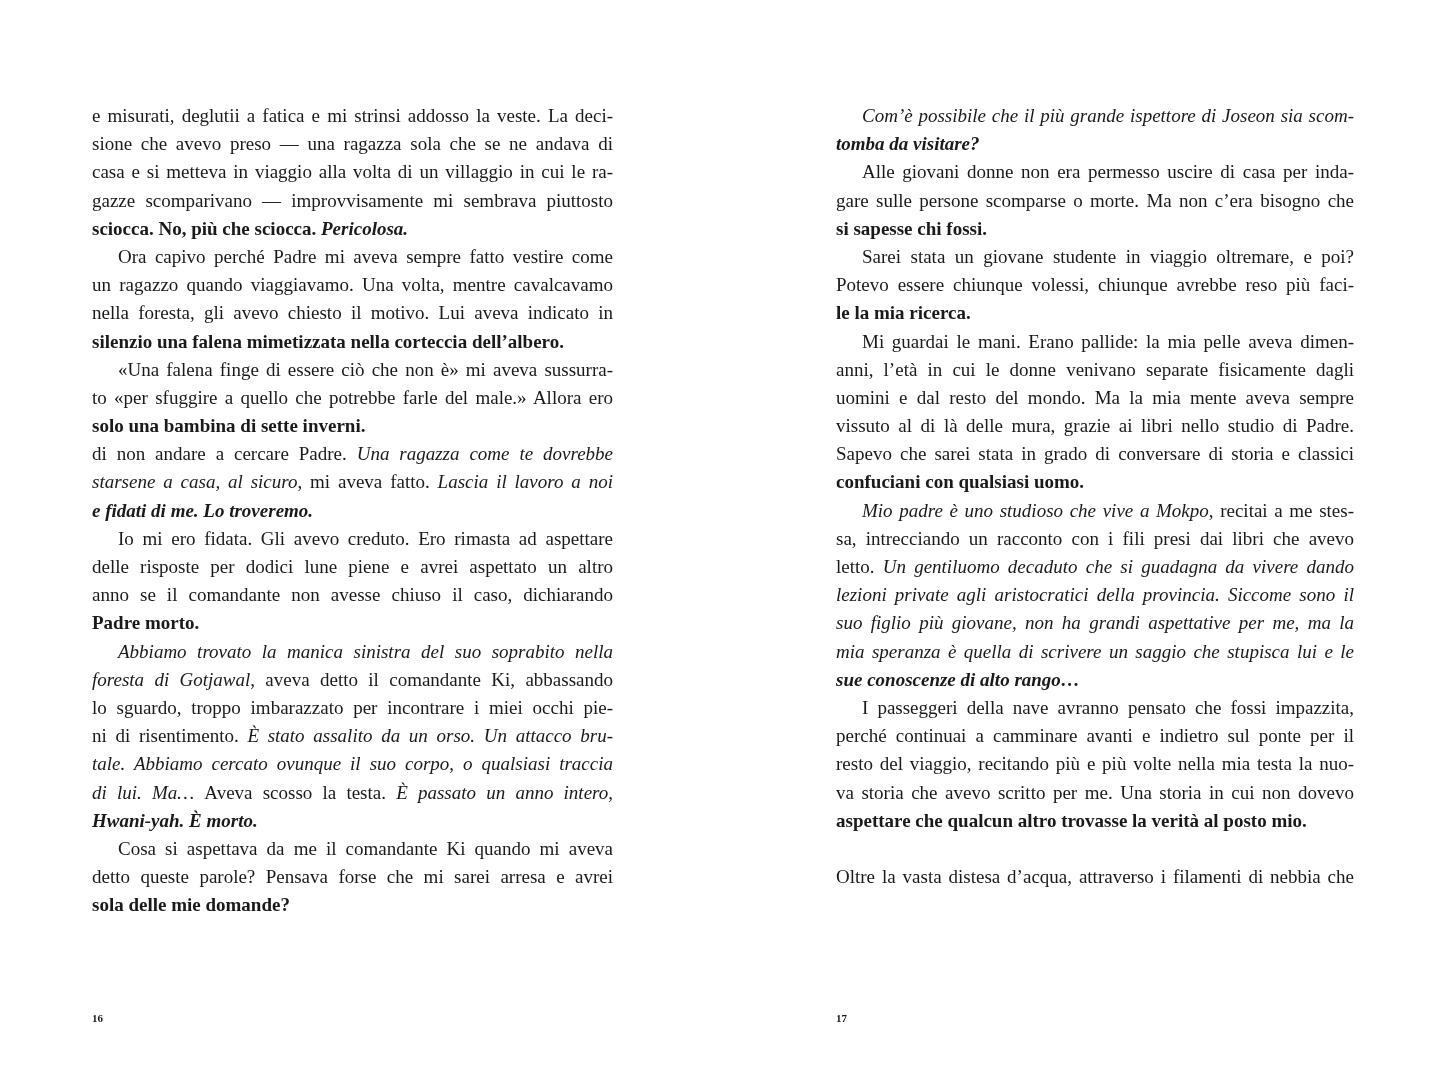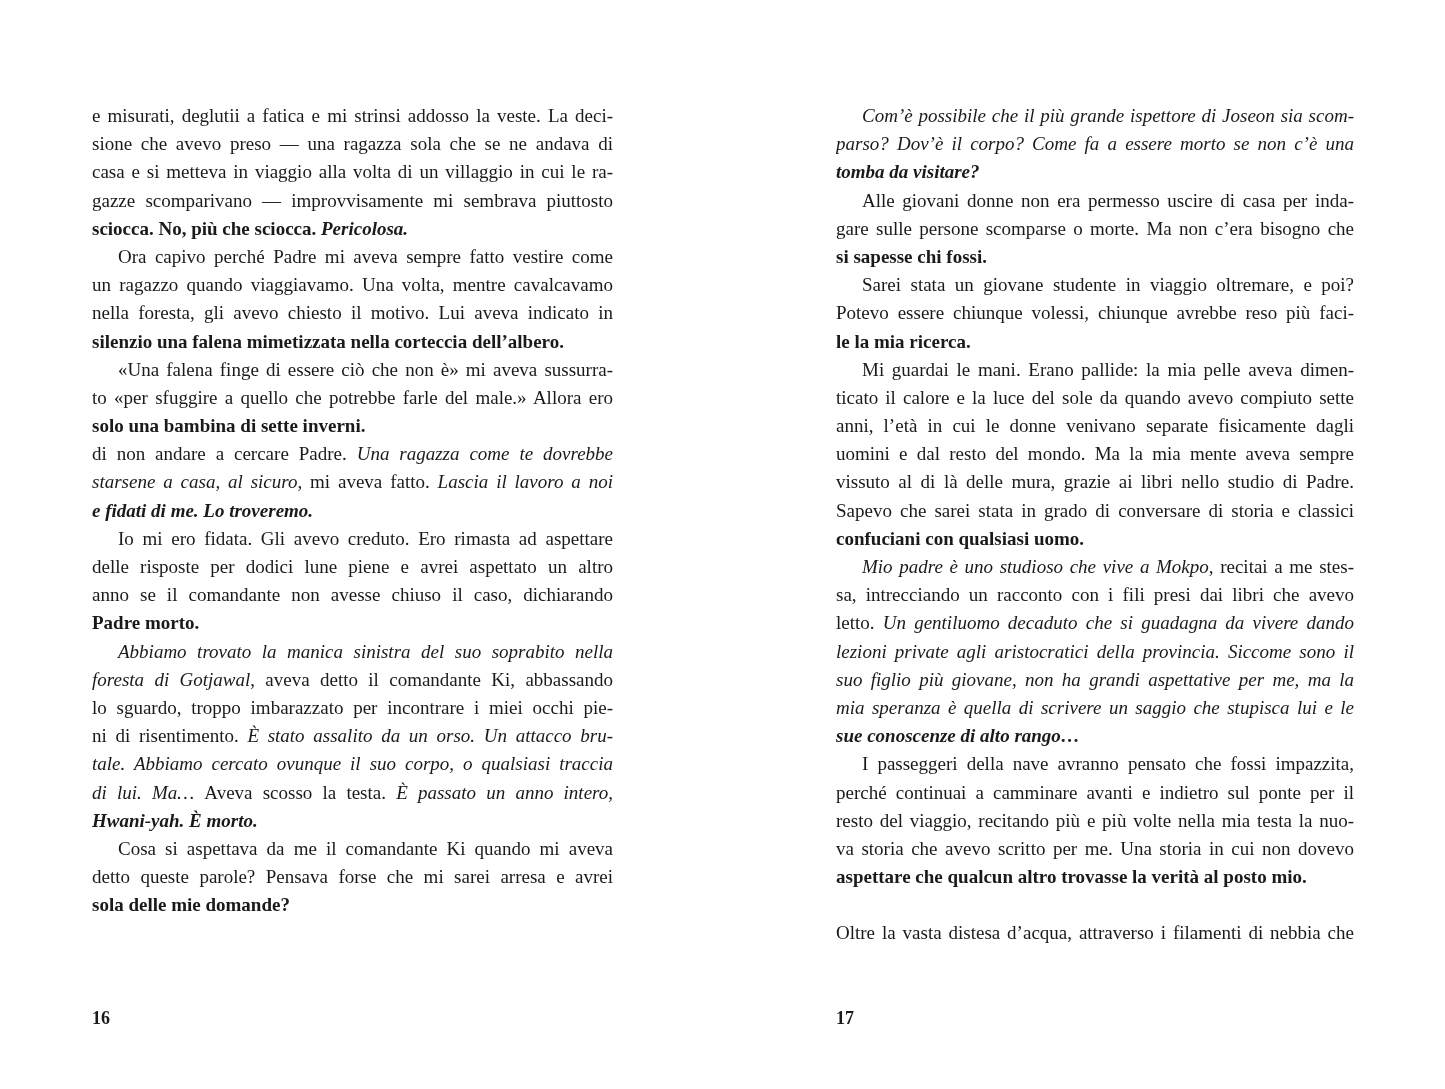--- a/index.html
+++ b/index.html
@@ -50,21 +50,21 @@
   }
   .line.blank {
     text-align-last: left;
   }
   .seg.italic {
     font-style: italic;
   }
   .folio {
     position: absolute;
     top: 1006px;
-    font-size: 18px;
+    font-size: 11px;
     font-weight: bold;
     line-height: 24px;
     color: #1a1a1a;
   }
   .folio.left {
     left: 92px;
   }
   .folio.right {
     left: 836px;
     width: 518px;
@@ -107,30 +107,28 @@
         <div class="line indent"><span class="seg">Cosa si aspettava da me il comandante Ki quando mi aveva</span></div>
         <div class="line"><span class="seg">detto queste parole? Pensava forse che mi sarei arresa e avrei</span></div>
         <div class="line end"><span class="seg">sola delle mie domande?</span></div>
       </div>
     <div class="folio left">16</div>
   </div>
 
   <div>
     <div class="text-block right">
         <div class="line indent"><span class="seg italic">Com’è possibile che il più grande ispettore di Joseon sia scom-</span></div>
-        <div class="line"><span class="seg italic">parso? Dov’è il corpo? Come fa a essere morto se non c’è una</span></div>
         <div class="line end"><span class="seg italic">tomba da visitare?</span></div>
         <div class="line indent"><span class="seg">Alle giovani donne non era permesso uscire di casa per inda-</span></div>
         <div class="line"><span class="seg">gare sulle persone scomparse o morte. Ma non c’era bisogno che</span></div>
         <div class="line end"><span class="seg">si sapesse chi fossi.</span></div>
         <div class="line indent"><span class="seg">Sarei stata un giovane studente in viaggio oltremare, e poi?</span></div>
         <div class="line"><span class="seg">Potevo essere chiunque volessi, chiunque avrebbe reso più faci-</span></div>
         <div class="line end"><span class="seg">le la mia ricerca.</span></div>
         <div class="line indent"><span class="seg">Mi guardai le mani. Erano pallide: la mia pelle aveva dimen-</span></div>
-        <div class="line"><span class="seg">ticato il calore e la luce del sole da quando avevo compiuto sette</span></div>
         <div class="line"><span class="seg">anni, l’età in cui le donne venivano separate fisicamente dagli</span></div>
         <div class="line"><span class="seg">uomini e dal resto del mondo. Ma la mia mente aveva sempre</span></div>
         <div class="line"><span class="seg">vissuto al di là delle mura, grazie ai libri nello studio di Padre.</span></div>
         <div class="line"><span class="seg">Sapevo che sarei stata in grado di conversare di storia e classici</span></div>
         <div class="line end"><span class="seg">confuciani con qualsiasi uomo.</span></div>
         <div class="line indent"><span class="seg italic">Mio padre è uno studioso che vive a Mokpo</span><span class="seg">, recitai a me stes-</span></div>
         <div class="line"><span class="seg">sa, intrecciando un racconto con i fili presi dai libri che avevo</span></div>
         <div class="line"><span class="seg">letto. </span><span class="seg italic">Un gentiluomo decaduto che si guadagna da vivere dando</span></div>
         <div class="line"><span class="seg italic">lezioni private agli aristocratici della provincia. Siccome sono il</span></div>
         <div class="line"><span class="seg italic">suo figlio più giovane, non ha grandi aspettative per me, ma la</span></div>

